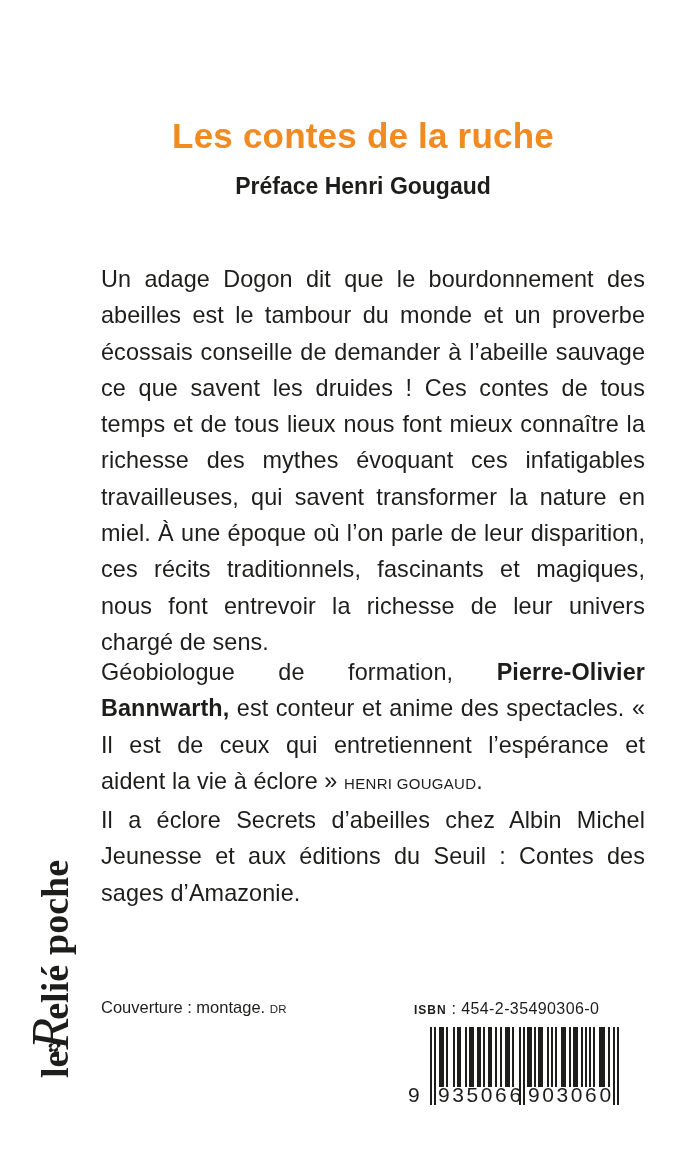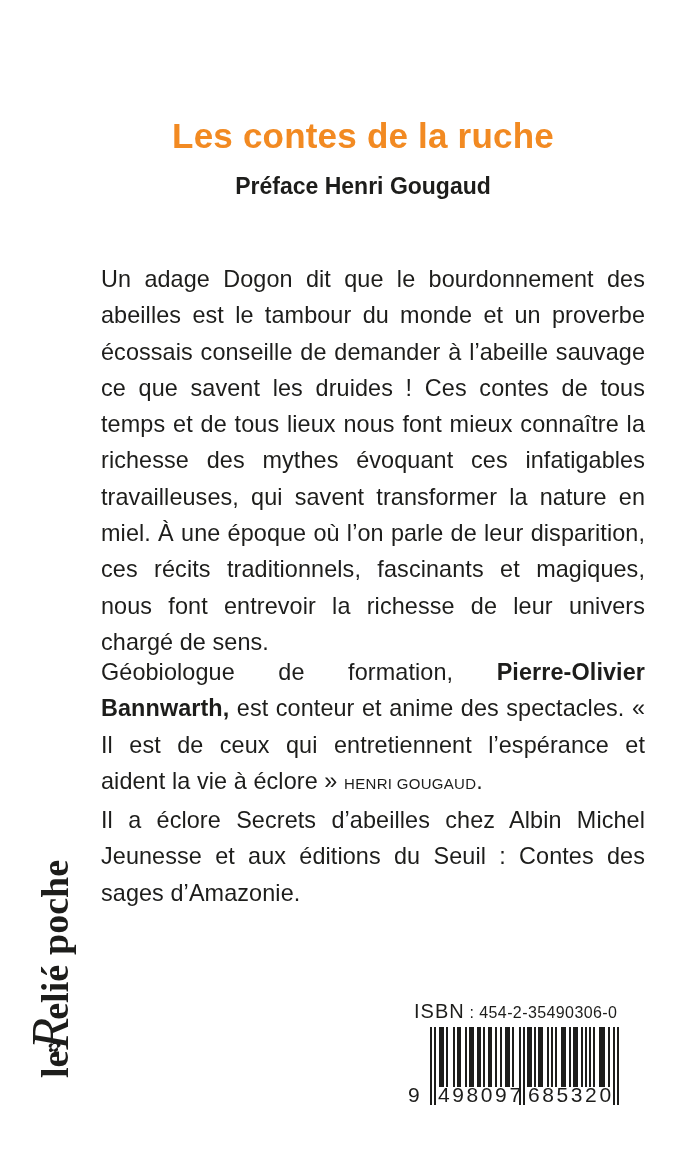--- a/index.html
+++ b/index.html
@@ -107,21 +107,21 @@
 
     .isbn-label {
       position: absolute;
       left: 414px;
       top: 1000px;
       font-size: 16px;
       font-weight: normal;
       letter-spacing: 0.4px;
       white-space: nowrap;
     }
-    .isbn-label .key { font-weight: normal; font-size: 20px; letter-spacing: 1px; }
+    .isbn-label .key { font-weight: bold; font-size: 12px; letter-spacing: 1px; }
     .barcode {
       position: absolute;
       left: 430px;
       top: 1027px;
       width: 190px;
       height: 78px;
     }
     .barcode svg { display: block; }
     .bc-digit {
       position: absolute;
@@ -150,20 +150,21 @@
 
 <div class="logo">
   <span>le</span>
   <span class="script-r"><span class="rose">✿</span><span>R</span></span>
   <span>elié</span>
   <span class="space"></span>
   <span>poche</span>
 </div>
 
 <div class="credits">
+  <span class="row first"><span>Couverture : montage. </span><span class="sc">DR</span></span>
 </div>
 
 <div class="isbn-label"><span class="key">ISBN</span><span> : </span><span>454-2-35490306-0</span></div>
 
 <div class="barcode">
   <svg width="190" height="78" viewBox="0 0 190 78">
     <g fill="#1d1d1b">
 
       <rect x="0" y="0" width="2" height="78"></rect>
       <rect x="4" y="0" width="2" height="78"></rect>
@@ -200,14 +201,14 @@
       <rect x="163" y="0" width="2" height="60"></rect>
       <rect x="169" y="0" width="6" height="60"></rect>
       <rect x="178" y="0" width="2" height="60"></rect>
 
       <rect x="183" y="0" width="2" height="78"></rect>
       <rect x="187" y="0" width="2" height="78"></rect>
     </g>
   </svg>
 </div>
 <div class="bc-digit bc-lead">9</div>
-<div class="bc-digit bc-left">498097</div>
-<div class="bc-digit bc-right">685320</div>
+<div class="bc-digit bc-left">935066</div>
+<div class="bc-digit bc-right">903060</div>
 
 </body></html>

